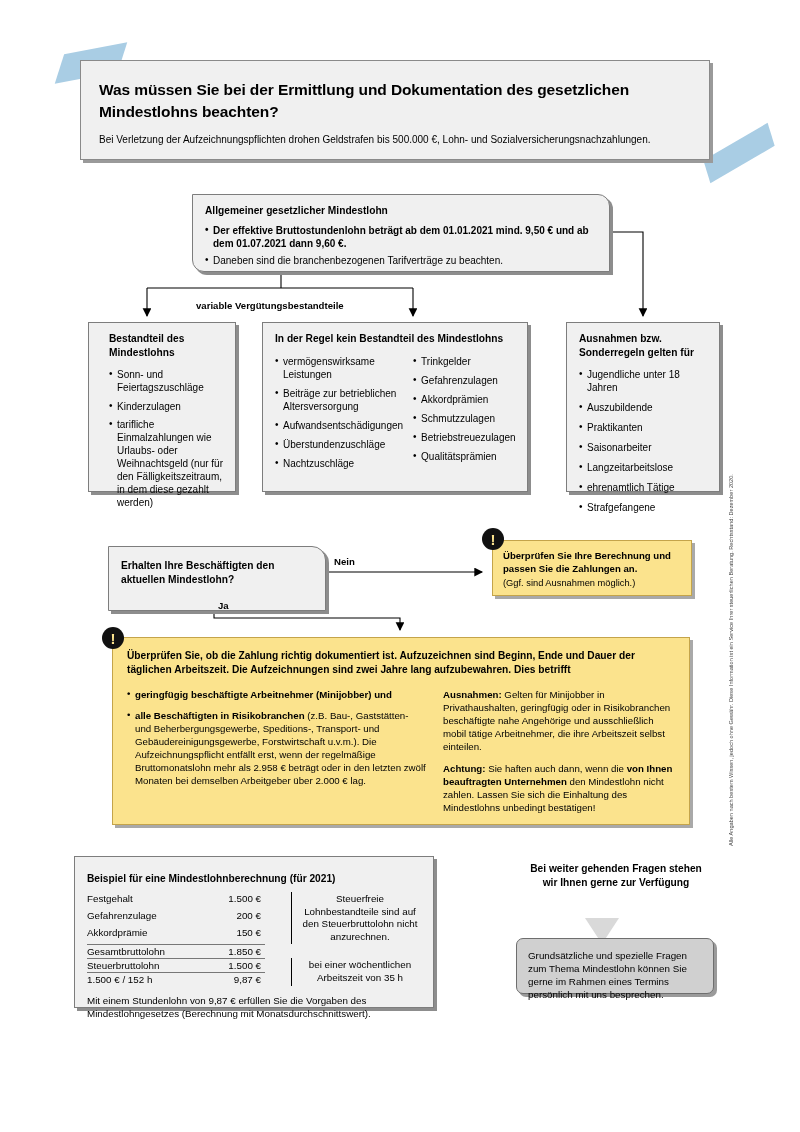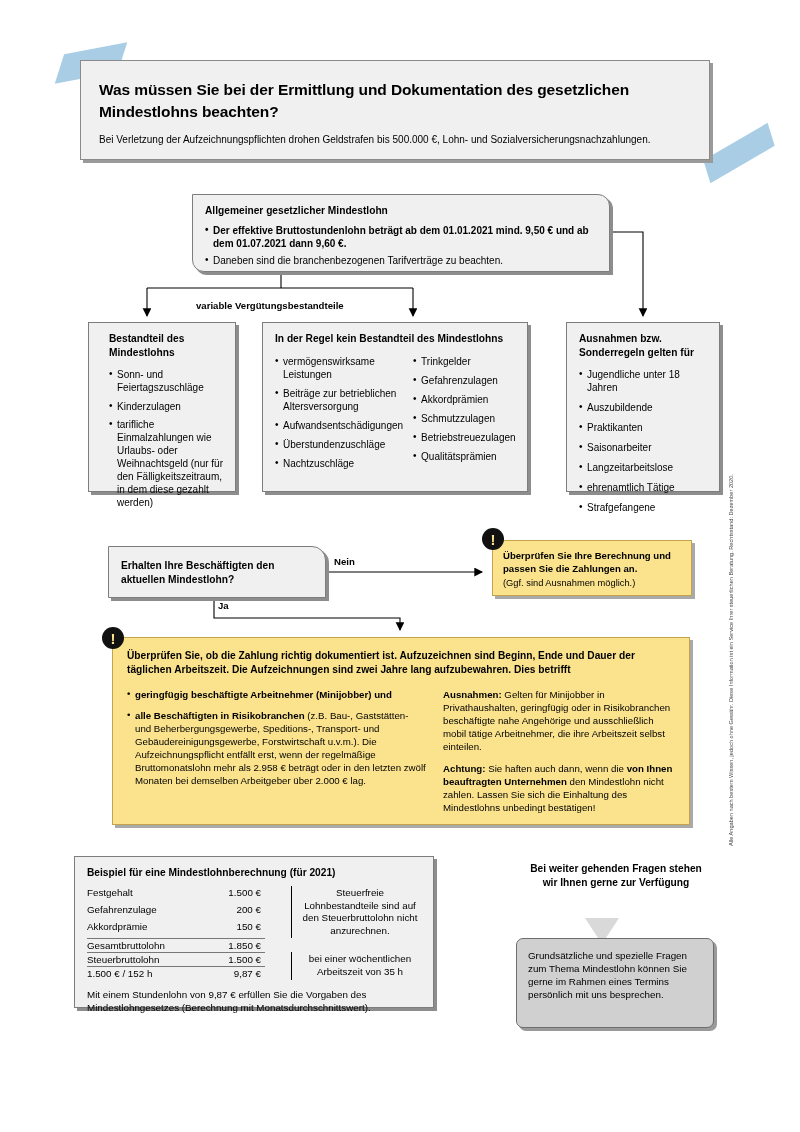--- a/index.html
+++ b/index.html
@@ -55,21 +55,21 @@
   #box-kein{left:262px;top:322px;width:266px;height:170px;padding:9px 9px 6px 12px;}
   #box-ausnahmen{left:566px;top:322px;width:154px;height:170px;padding:9px 9px 6px 12px;}
   #box-bestandteil .boxtitle,#box-kein .boxtitle,#box-ausnahmen .boxtitle{margin-bottom:9px;}
   .twocol{display:flex;gap:10px;}
   .twocol ul{flex:1;}
   #box-kein ul.bl li{margin-bottom:6px;}
   #box-ausnahmen ul.bl li{margin-bottom:7px;}
 
   
   #box-frage{
-    left:108px;top:546px;width:218px;height:52px;
+    left:108px;top:546px;width:218px;height:65px;
     padding:12px 12px 0 12px;
     border-radius:0 14px 0 0;
     box-shadow:3px 3px 0 #8d8d8d;
   }
   #box-frage .q{font-size:10.2px;font-weight:bold;line-height:1.35;}
 
   
   .yellow{
     background:#fbe38d;border:1px solid #c4a44a;
     box-shadow:3px 3px 0 #a9a9a9;
@@ -95,37 +95,37 @@
   }
   #warn-nein{left:482px;top:528px;}
   #warn-doku{left:102px;top:627px;}
 
   
   #box-beispiel{
     left:74px;top:856px;width:360px;height:152px;
     background:#f0f0f0;border:1px solid #7d7d7d;box-shadow:3px 3px 0 #8d8d8d;
     padding:10px 12px 0 12px;
   }
-  #box-beispiel .btitle{font-size:10.2px;font-weight:bold;margin-bottom:8px;}
+  #box-beispiel .btitle{font-size:10.2px;font-weight:bold;margin-bottom:8px;margin-top:6px;}
   table.calc{border-collapse:collapse;font-size:9.8px;width:100%;}
   table.calc td{padding:1px 0;vertical-align:top;}
   table.calc td.lbl{width:112px;}
   table.calc td.val{width:62px;text-align:right;padding-right:4px;}
   table.calc td.ar{width:26px;}
   table.calc td.note{padding-left:7px;border-left:1px solid #000;line-height:1.28;text-align:center;}
   tr.tl td.lbl,tr.tl td.val{border-top:1px solid #777;}
   #box-beispiel .foot{font-size:9.8px;line-height:1.32;margin-top:9px;}
 
   
   #contact-head{
     left:528px;top:862px;width:176px;text-align:center;
     font-size:10.2px;font-weight:bold;line-height:1.36;
   }
   #contact-bubble{
-    left:516px;top:938px;width:198px;height:90px;
+    left:516px;top:938px;width:198px;height:56px;
     background:#d0d0d0;border:1px solid #6e6e6e;border-radius:7px;
     box-shadow:3px 3px 0 #9a9a9a;
     padding:10px 11px 0 11px;
     font-size:9.8px;line-height:1.34;
   }
   #bubble-tail{
     left:585px;top:918px;width:0;height:0;
     border-left:17px solid transparent;border-right:17px solid transparent;
     border-top:26px solid #d9d9d9;
   }

